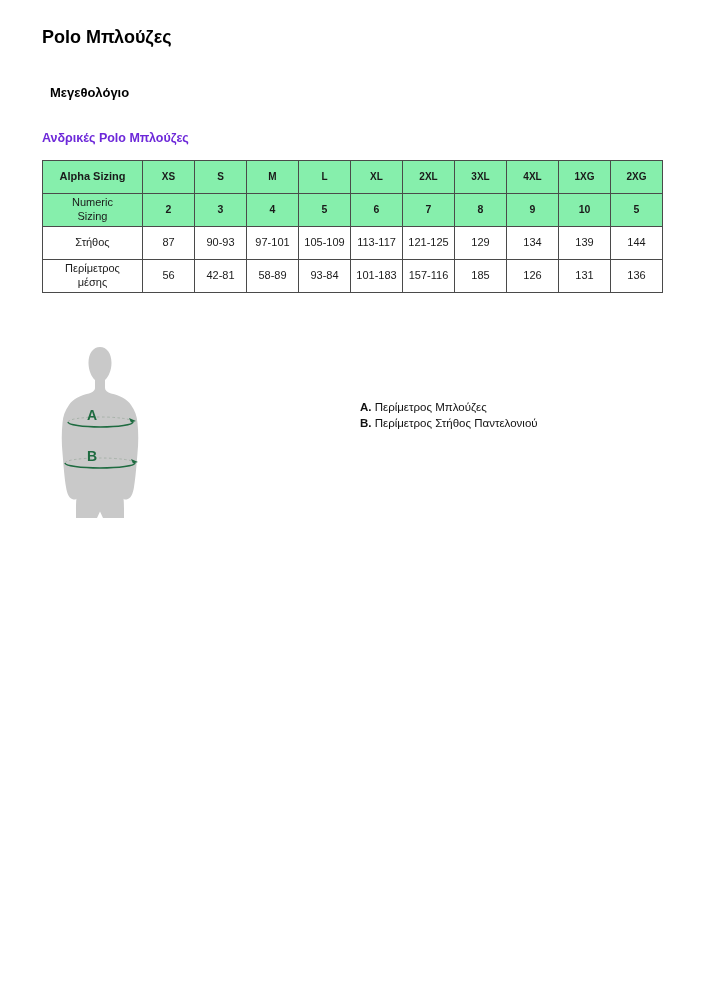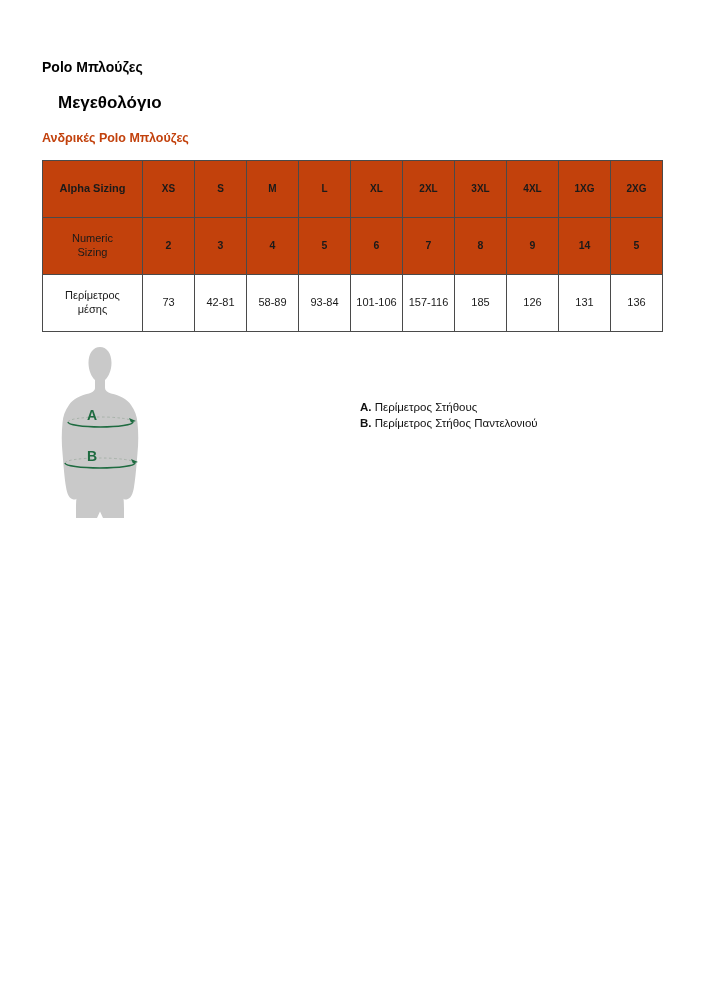--- a/index.html
+++ b/index.html
@@ -3,37 +3,37 @@
 <meta charset="utf-8">
 <style>
   html,body{margin:0;padding:0;}
   body{
     width:707px;height:1000px;background:#ffffff;position:relative;
     font-family:"Liberation Sans","DejaVu Sans",sans-serif;color:#1a1a1a;
     overflow:hidden;
   }
   .abs{position:absolute;}
   .page-title{
-    left:42px;top:59px;margin:0;font-size:14px;font-weight:bold;color:#000;
+    left:42px;top:27px;margin:0;font-size:18px;font-weight:bold;color:#000;
   }
   .page-subtitle{
-    left:42px;top:77px;margin:16px;font-size:17px;font-weight:bold;color:#000;
+    left:42px;top:77px;margin:8px;font-size:13px;font-weight:bold;color:#000;
   }
   .section-heading{
-    left:42px;top:131px;margin:0;font-size:12.5px;font-weight:bold;color:#c2410c;
+    left:42px;top:131px;margin:0;font-size:12.5px;font-weight:bold;color:#6d28d9;
   }
   table.size-table{
     position:absolute;left:42px;top:160px;width:620px;
     border-collapse:collapse;table-layout:fixed;
   }
   .size-table td{
     border:1px solid #4a4a4a;text-align:center;vertical-align:middle;
-    font-size:11px;height:32px;padding:12px 1px;line-height:1.25;
+    font-size:11px;height:32px;padding:0 1px;line-height:1.25;
   }
-  .size-table tr.gray td{background:#c2410c;text-align:center;}
+  .size-table tr.gray td{background:#86efac;text-align:center;}
   .size-table td.label-cell{padding:0 13px;}
   .size-table .b{font-weight:bold;}
   .size-table td.sz{font-size:10px;font-weight:bold;}
   .size-table td.num{font-size:10.5px;font-weight:bold;}
   .figure{
     left:60px;top:344px;width:82px;height:174px;
   }
   .legend{
     left:360px;top:399px;font-size:11.5px;line-height:16px;color:#111;
   }
@@ -70,30 +70,43 @@
     <tr class="gray">
       <td class="label-cell">Numeric Sizing</td>
       <td class="num">2</td>
       <td class="num">3</td>
       <td class="num">4</td>
       <td class="num">5</td>
       <td class="num">6</td>
       <td class="num">7</td>
       <td class="num">8</td>
       <td class="num">9</td>
-      <td class="num">14</td>
+      <td class="num">10</td>
       <td class="num">5</td>
     </tr>
     <tr>
+      <td class="label-cell">Στήθος</td>
+      <td>87</td>
+      <td>90-93</td>
+      <td>97-101</td>
+      <td>105-109</td>
+      <td>113-117</td>
+      <td>121-125</td>
+      <td>129</td>
+      <td>134</td>
+      <td>139</td>
+      <td>144</td>
+    </tr>
+    <tr>
       <td class="label-cell">Περίμετρος μέσης</td>
-      <td>73</td>
+      <td>56</td>
       <td>42-81</td>
       <td>58-89</td>
       <td>93-84</td>
-      <td>101-106</td>
+      <td>101-183</td>
       <td>157-116</td>
       <td>185</td>
       <td>126</td>
       <td>131</td>
       <td>136</td>
     </tr>
   </tbody>
     </table>
 
   <div class="abs figure">
@@ -139,21 +152,21 @@
       <path d="M10,238 A70,10 0 0 1 150,238" fill="none" stroke-width="2" stroke-dasharray="5,5" stroke="#a7b2a9"></path>
       <path d="M10,238 A70,10 0 0 0 150,238" fill="none" stroke-width="3" stroke="#1e6b40"></path>
       <polygon points="156,236 142,230 146,239" fill="#1e6b40"></polygon>
       <text x="64" y="234" text-anchor="middle" font-size="28" font-weight="bold" font-family="Liberation Sans, DejaVu Sans, sans-serif" fill="#1e6b40">B</text>
     </svg>
   </div>
 
   <div class="abs legend">
     <div class="legend-line">
       <b>Α.</b>
-      <span>Περίμετρος Στήθους</span>
+      <span>Περίμετρος Μπλούζες</span>
     </div>
     <div class="legend-line">
       <b>Β.</b>
       <span>Περίμετρος Στήθος Παντελονιού</span>
     </div>
   </div>
 
 </div>
 
 </body></html>

